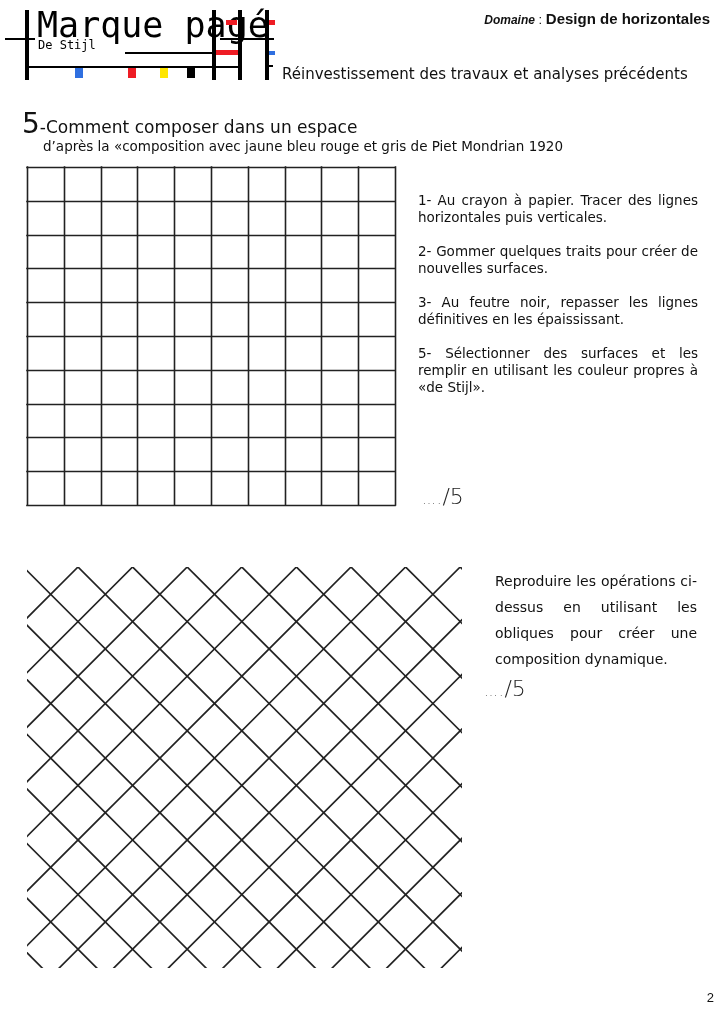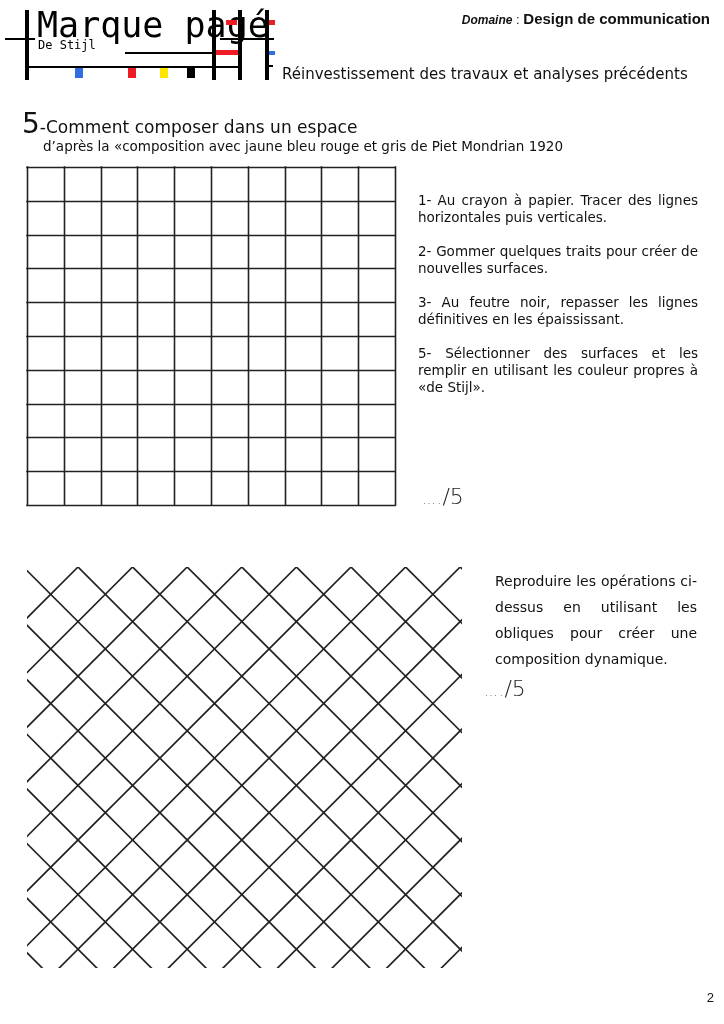--- a/index.html
+++ b/index.html
@@ -61,21 +61,21 @@
   <div class="logo-bar" style="left:265px;top:10px;width:4px;height:70px;"></div>
   <div class="logo-rule" style="left:220px;top:38px;width:54px;"></div>
   <div class="abs" style="left:226px;top:20px;width:11px;height:5px;background:#ee1c24;"></div>
   <div class="abs" style="left:216px;top:50px;width:22px;height:5px;background:#ee1c24;"></div>
   <div class="abs" style="left:269px;top:20px;width:6px;height:5px;background:#ee1c24;"></div>
   <div class="abs" style="left:269px;top:51px;width:6px;height:4px;background:#2f6fe0;"></div>
   <div class="logo-rule" style="left:265px;top:65px;width:8px;"></div>
 </div>
 
 <div class="domain-line">
-  <span class="lbl">Domaine</span><span class="colon"> : </span><span>Design de communication</span>
+  <span class="lbl">Domaine</span><span class="colon"> : </span><span>Design de horizontales</span>
 </div>
 <div class="subtitle">Réinvestissement des travaux et analyses précédents</div>
 
 <div class="sec-title">
   <span class="num">5</span><span>-Comment composer dans un espace</span>
 </div>
 <div class="sec-sub">d’après la «composition avec jaune bleu rouge et gris de Piet Mondrian 1920</div>
 
 <svg id="grid1" style="left:27px;top:167px;" width="368" height="338">
     <line x1="0.5" y1="0" x2="0.5" y2="338" stroke="#222" stroke-width="1.6" stroke-linecap="square"></line>

